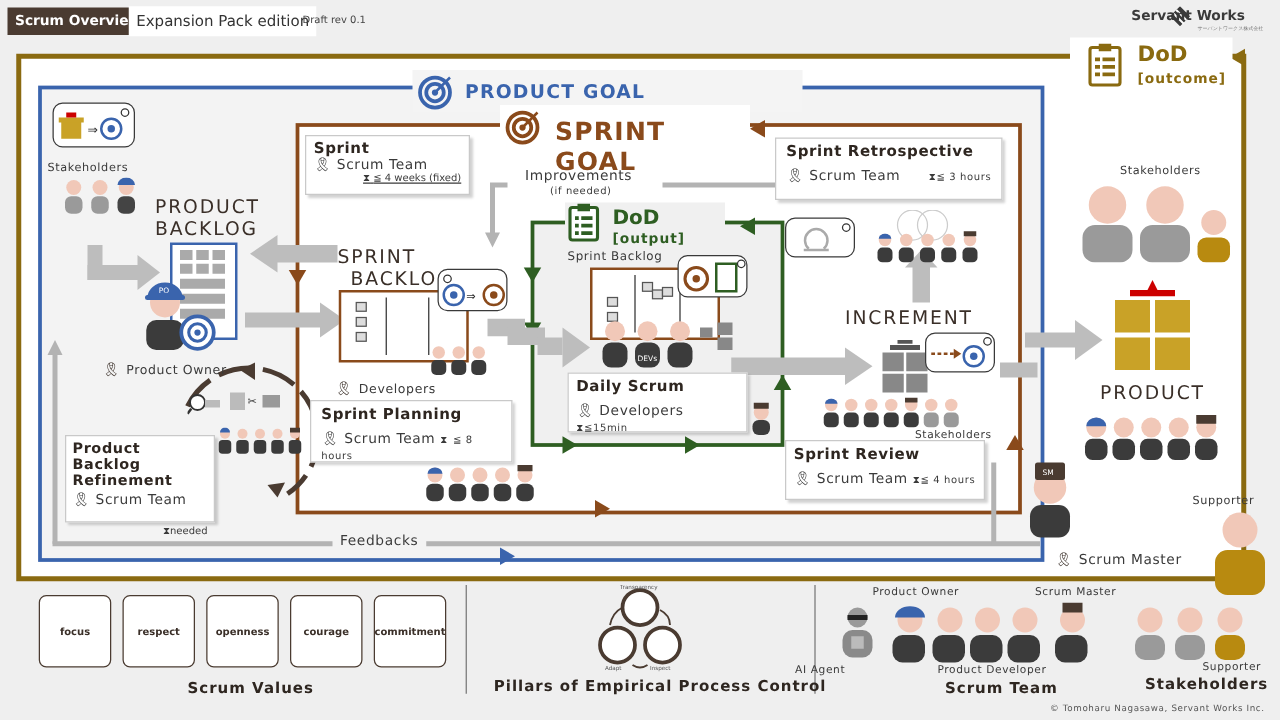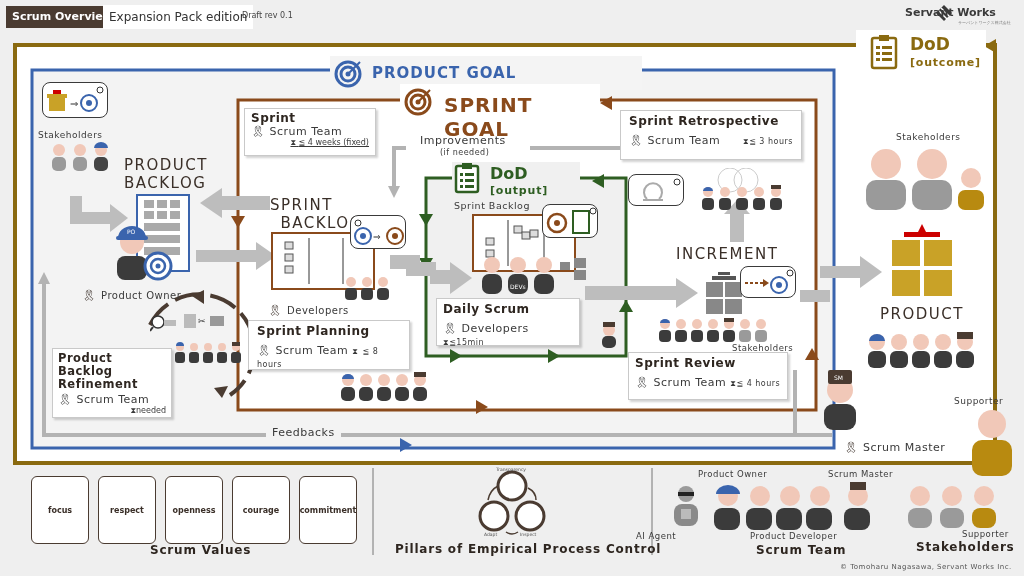--- a/index.html
+++ b/index.html
@@ -15,21 +15,21 @@
   .card { background: #fff; border: 1px solid #c9c9c9; box-shadow: 2px 2px 2px rgba(0,0,0,0.18); }
   .card .t { font-weight: bold; font-size: 12px; color: #2e2620; letter-spacing: 0.5px; }
   .card .r { font-size: 11px; color: #3a3a3a; letter-spacing: 0.5px; }
   .card .d { font-size: 8px; color: #3a3a3a; }
   .big { font-weight: normal; font-size: 15px; letter-spacing: 1.5px; color: #3a2f28; }
   .lab { font-size: 9px; color: #3a3a3a; letter-spacing: 0.5px; }
   .goal-pg { left: 330px; top: 56px; width: 312px; height: 34px; background: #f4f4f4; }
   .goal-sg { left: 400px; top: 84px; width: 200px; height: 34px; background: #fff; }
   .gtxt-pg { color: #3a64ad; font-weight: bold; font-size: 15px; letter-spacing: 1px; }
   .gtxt-sg { color: #8a4a1b; font-weight: bold; font-size: 20px; letter-spacing: 1px; }
-  .val { width: 58px; height: 68px; border: 1.5px solid #4a3b31; border-radius: 6px; background: #fff; font-size: 8px; font-weight: bold; color: #3a2f28; display: flex; align-items: center; justify-content: center; top: 476px; }
+  .val { width: 58px; height: 58px; border: 1.5px solid #4a3b31; border-radius: 6px; background: #fff; font-size: 8px; font-weight: bold; color: #3a2f28; display: flex; align-items: center; justify-content: center; top: 476px; }
   .sect { font-weight: bold; font-size: 12px; color: #2e2620; letter-spacing: 0.8px; }
   .bubble { background: #fff; border: 1.5px solid #3a3a3a; border-radius: 8px; }
   .dod-out { color: #2e5e22; font-weight: bold; }
   .dod-oc { color: #8a6a10; font-weight: bold; }
 </style>
 </head>
 <body>
 
 <div id="root">
 
@@ -229,21 +229,21 @@
           <rect x="43" y="10" width="10" height="11" rx="3"></rect>
           <rect x="57" y="10" width="10" height="11" rx="3"></rect>
         </g>
     </svg>
   </div>
 
   <div class="abs card" style="left:52px;top:348px;width:120px;height:70px;padding:3px 5px;">
     <div class="t" style="font-size:11.5px;line-height:13px;">Product Backlog</div>
     <div class="t" style="font-size:11.5px;line-height:13px;">Refinement</div>
     <div class="r" style="margin-top:2px;"><span>🎗</span> <span>Scrum Team</span></div>
-    <div class="d" style="text-align:right;margin-top:0;"><span>⧗</span><span>needed</span></div>
+    <div class="d" style="text-align:right;margin-top:14px;"><span>⧗</span><span>needed</span></div>
   </div>
 
   <div class="abs card" style="left:244px;top:108px;width:132px;height:48px;padding:2px 6px;">
     <div class="t">Sprint</div>
     <div class="r"><span>🎗</span> <span>Scrum Team</span></div>
     <div class="d" style="text-align:right;text-decoration:underline;"><span>⧗</span> <span>≦ 4 weeks (fixed)</span></div>
   </div>
 
   <div class="abs lab" style="left:420px;top:134px;font-size:11px;">Improvements</div>
   <div class="abs lab" style="left:440px;top:148px;font-size:8px;">(if needed)</div>
@@ -373,21 +373,21 @@
   <div class="abs" style="left:560px;top:256px;">
     <svg width="30" height="24">
       <g fill="#888">
           <rect x="0" y="6" width="10" height="8"></rect>
           <rect x="14" y="2" width="12" height="10"></rect>
           <rect x="14" y="14" width="12" height="10"></rect>
         </g>
     </svg>
   </div>
 
-  <div class="abs card" style="left:436px;top:298px;width:144px;height:48px;padding:3px 6px;">
+  <div class="abs card" style="left:454px;top:298px;width:144px;height:48px;padding:3px 6px;">
     <div class="t">Daily Scrum</div>
     <div class="r" style="margin-top:6px;"><span>🎗</span> <span>Developers</span> <span class="d">⧗</span><span class="d">≦15min</span></div>
   </div>
   <div class="abs" style="left:600px;top:322px;">
     <svg width="18" height="26">
       <circle cx="9" cy="8" r="6" fill="#f1c8b8"></circle>
         <rect x="3" y="0" width="12" height="5" fill="#4a3b31"></rect>
         <rect x="2" y="14" width="14" height="12" rx="5" fill="#3b3b3b"></rect>
     </svg>
   </div>

